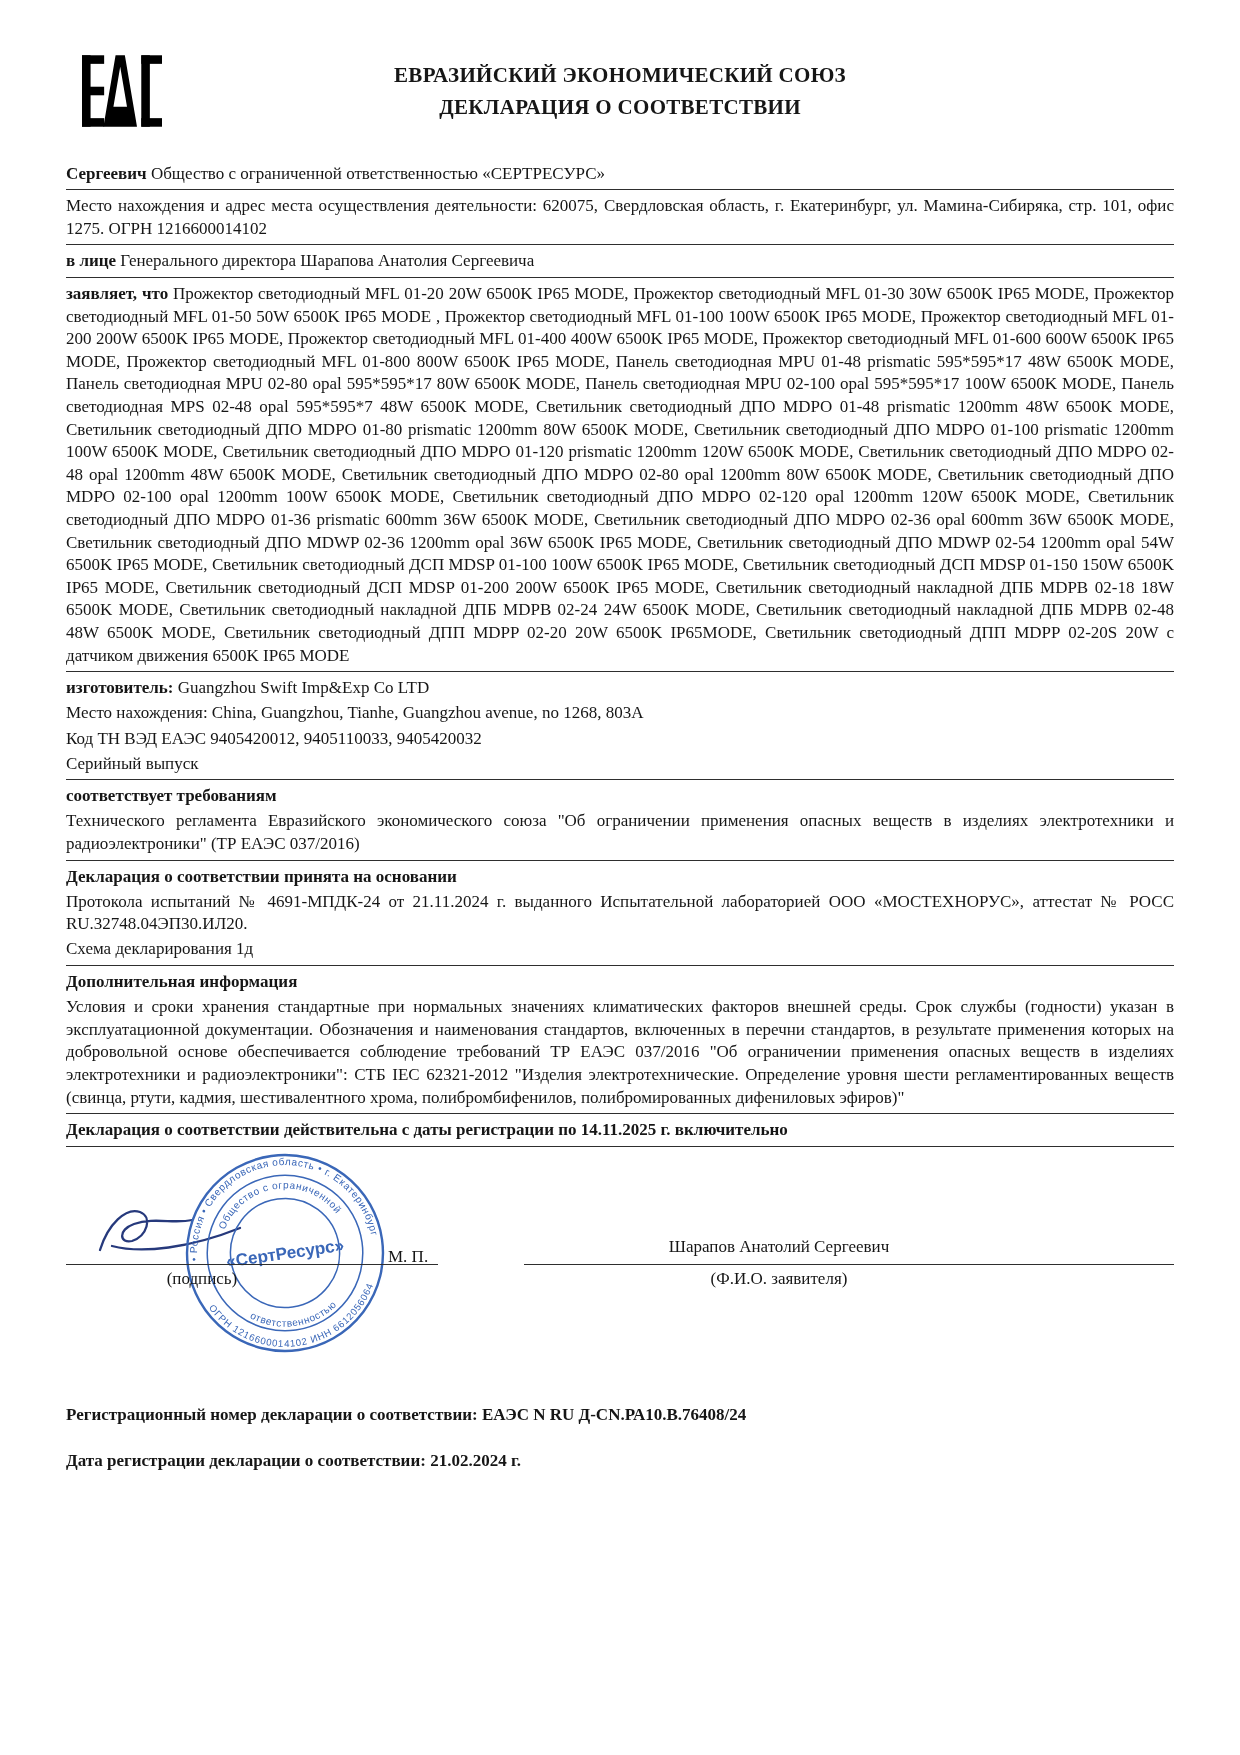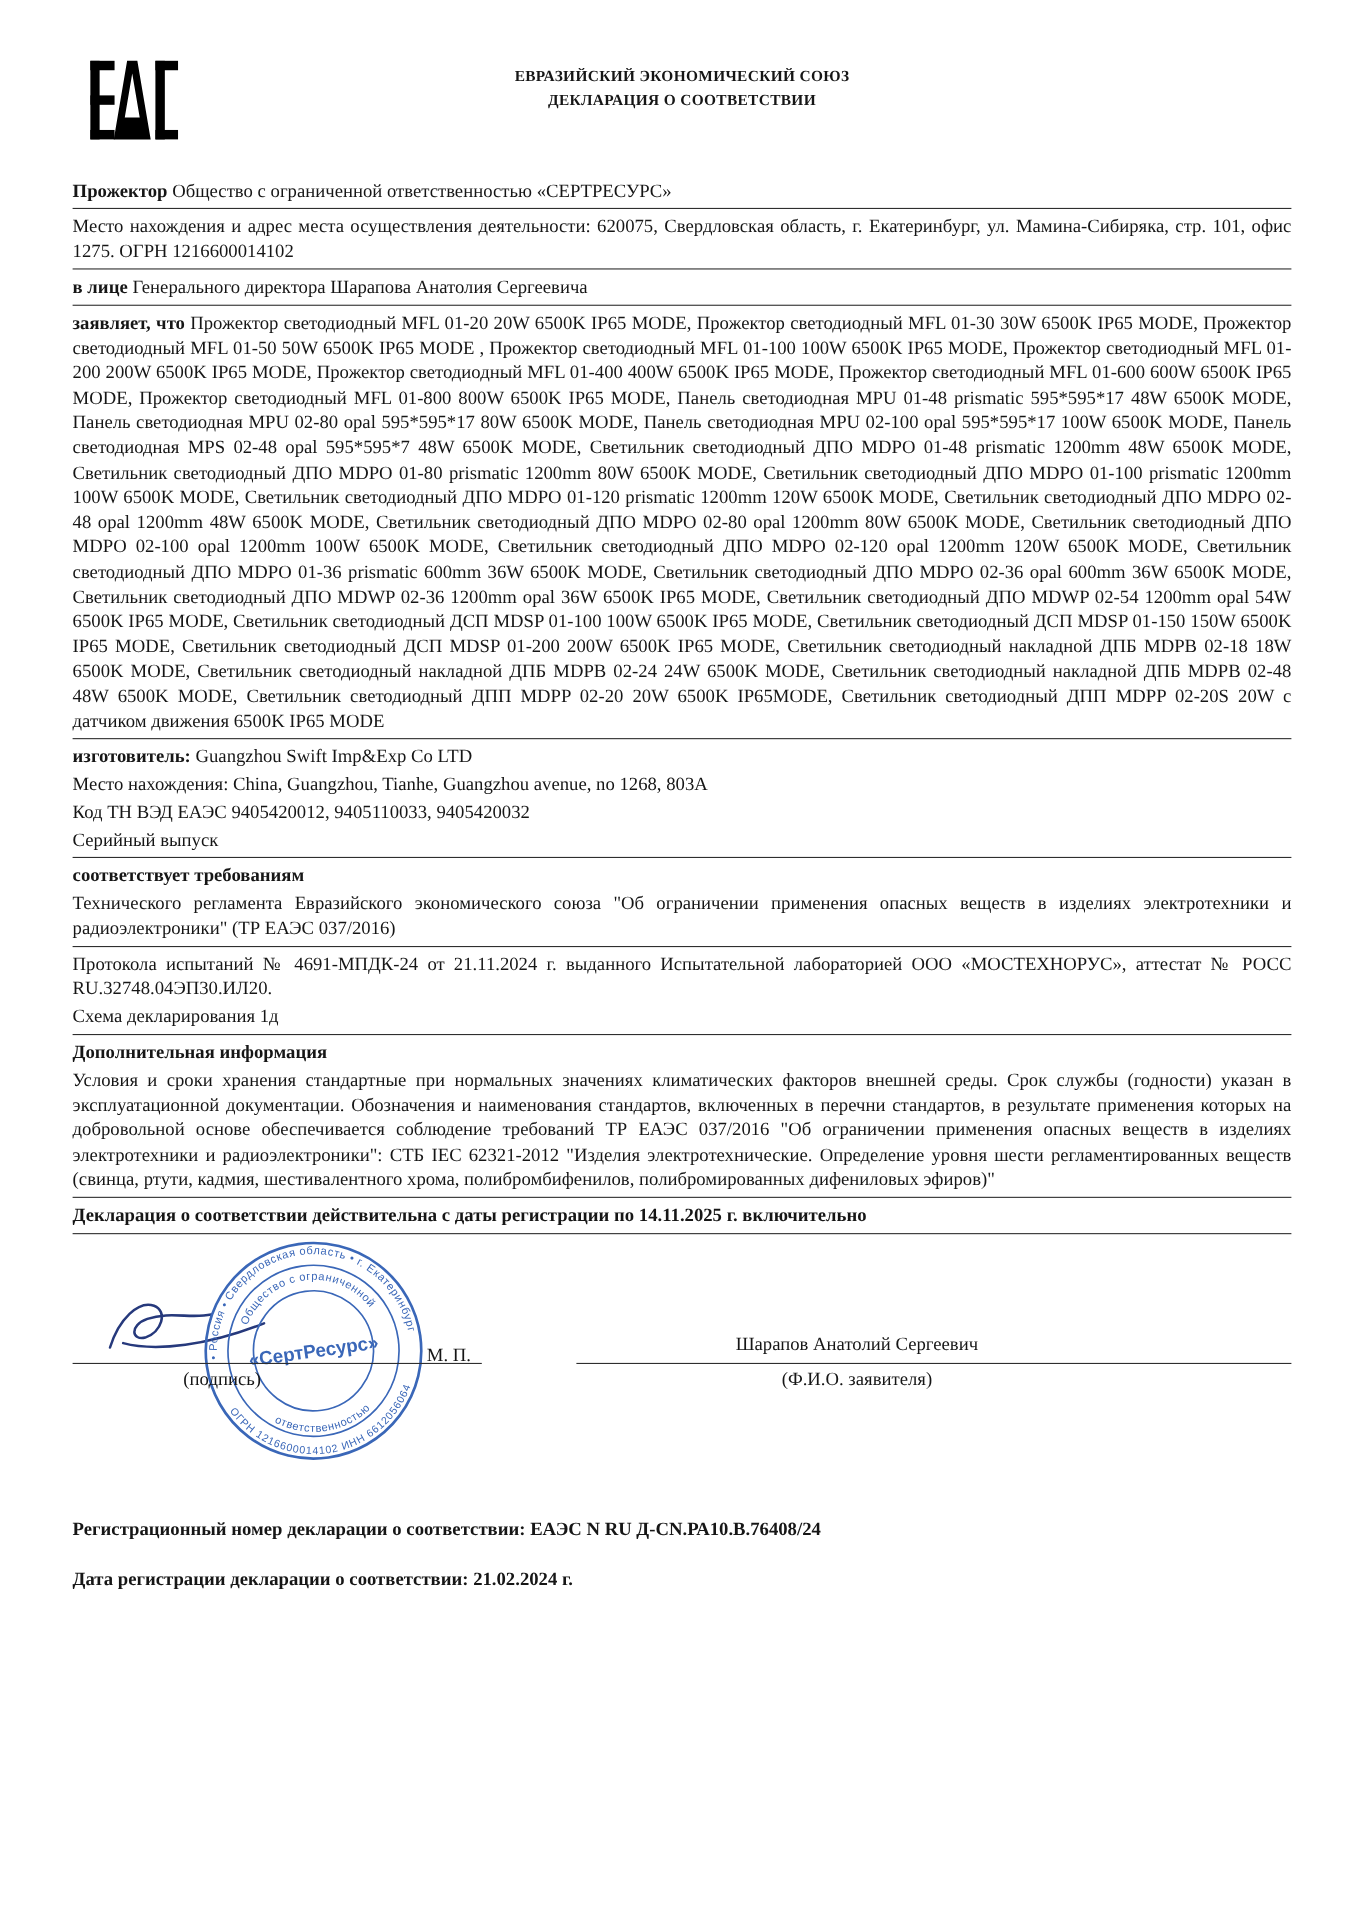--- a/index.html
+++ b/index.html
@@ -6,21 +6,21 @@
   html, body { margin: 0; padding: 0; background: #ffffff; }
   body {
     width: 1240px; height: 1755px; overflow: hidden;
     font-family: "Liberation Serif", "DejaVu Serif", serif;
     font-size: 17px; line-height: 1.33; color: #161616;
   }
   .page { padding: 34px 66px 0 66px; position: relative; }
 
   .header { position: relative; height: 126px; }
   .eac { position: absolute; left: 16px; top: 10px; width: 80px; height: 94px; }
-  .titles { text-align: center; padding-top: 26px; font-weight: bold; font-size: 14px; line-height: 1.5; letter-spacing: 0.3px; }
+  .titles { text-align: center; padding-top: 26px; font-weight: bold; font-size: 21px; line-height: 1.5; letter-spacing: 0.3px; }
 
   p { margin: 2.5px 0; }
   .just { text-align: justify; }
   .rule { border-top: 1.3px solid #2e2e2e; height: 0; margin: 4px 0 5px 0; }
   b { font-weight: bold; }
 
   .sig-area { position: relative; height: 230px; }
   .handsig { position: absolute; left: 28px; top: 46px; width: 152px; height: 72px; }
   .stamp { position: absolute; left: 118px; top: 0px; width: 202px; height: 202px; transform: rotate(-8deg); }
   .mp { position: absolute; left: 322px; top: 94px; }
@@ -59,21 +59,21 @@
         <rect x="83" y="0" width="29" height="12"></rect>
         <rect x="83" y="88" width="29" height="12"></rect>
       </g>
     </svg>
     <div class="titles">
       <div>ЕВРАЗИЙСКИЙ ЭКОНОМИЧЕСКИЙ СОЮЗ</div>
       <div>ДЕКЛАРАЦИЯ О СООТВЕТСТВИИ</div>
     </div>
   </div>
 
-  <p><b>Прожектор</b> <span>Общество с ограниченной ответственностью «СЕРТРЕСУРС»</span></p>
+  <p><b>Сергеевич</b> <span>Общество с ограниченной ответственностью «СЕРТРЕСУРС»</span></p>
   <div class="rule"></div>
 
   <p class="just">Место нахождения и адрес места осуществления деятельности: 620075, Свердловская область, г. Екатеринбург, ул. Мамина-Сибиряка, стр. 101, офис 1275. ОГРН 1216600014102</p>
   <div class="rule"></div>
 
   <p><b>в лице</b> <span>Генерального директора Шарапова Анатолия Сергеевича</span></p>
   <div class="rule"></div>
 
   <p class="just"><b>заявляет, что</b> <span>Прожектор светодиодный MFL 01-20 20W 6500K IP65 MODE, Прожектор светодиодный MFL 01-30 30W 6500K IP65 MODE, Прожектор светодиодный MFL 01-50 50W 6500K IP65 MODE , Прожектор светодиодный MFL 01-100 100W 6500K IP65 MODE, Прожектор светодиодный MFL 01-200 200W 6500K IP65 MODE, Прожектор светодиодный MFL 01-400 400W 6500K IP65 MODE, Прожектор светодиодный MFL 01-600 600W 6500K IP65 MODE, Прожектор светодиодный MFL 01-800 800W 6500K IP65 MODE, Панель  светодиодная MPU 01-48 prismatic 595*595*17 48W 6500K MODE, Панель светодиодная MPU 02-80 opal 595*595*17 80W 6500K MODE, Панель светодиодная MPU 02-100 opal 595*595*17 100W 6500K MODE, Панель светодиодная MPS 02-48 opal 595*595*7 48W 6500K MODE, Светильник светодиодный ДПО MDPO 01-48 prismatic 1200mm 48W 6500K MODE, Светильник светодиодный ДПО MDPO 01-80 prismatic 1200mm 80W 6500K MODE, Светильник светодиодный ДПО MDPO 01-100 prismatic 1200mm 100W 6500K MODE, Светильник светодиодный ДПО MDPO 01-120 prismatic 1200mm 120W 6500K MODE, Светильник светодиодный ДПО MDPO 02-48 opal 1200mm 48W 6500K MODE, Светильник светодиодный ДПО MDPO 02-80 opal 1200mm 80W 6500K MODE, Светильник светодиодный ДПО MDPO 02-100 opal 1200mm 100W 6500K MODE, Светильник светодиодный ДПО MDPO 02-120 opal 1200mm 120W 6500K MODE, Светильник светодиодный ДПО MDPO 01-36 prismatic 600mm 36W 6500K MODE, Светильник светодиодный ДПО MDPO 02-36 opal 600mm 36W 6500K MODE, Светильник  светодиодный ДПО MDWP 02-36 1200mm opal 36W 6500K IP65 MODE, Светильник  светодиодный ДПО MDWP 02-54 1200mm opal 54W 6500K IP65 MODE, Светильник светодиодный ДСП MDSP 01-100 100W 6500K IP65 MODE, Светильник светодиодный ДСП MDSP 01-150 150W 6500K IP65 MODE, Светильник светодиодный ДСП MDSP 01-200 200W 6500K IP65 MODE, Светильник светодиодный накладной ДПБ MDPB 02-18 18W 6500K MODE, Светильник светодиодный накладной ДПБ MDPB 02-24 24W 6500K MODE, Светильник светодиодный накладной ДПБ MDPB 02-48 48W 6500K MODE, Светильник светодиодный ДПП MDPP 02-20 20W 6500K IP65MODE, Светильник светодиодный ДПП MDPP 02-20S 20W с датчиком движения 6500K IP65 MODE</span></p>
   <div class="rule"></div>
@@ -83,20 +83,21 @@
     <p>Место нахождения: China, Guangzhou, Tianhe, Guangzhou avenue, no 1268, 803A</p>
     <p>Код ТН ВЭД ЕАЭС 9405420012, 9405110033, 9405420032</p>
     <p>Серийный выпуск</p>
   </div>
   <div class="rule"></div>
 
   <p><b>соответствует требованиям</b></p>
   <p class="just">Технического регламента Евразийского экономического союза "Об ограничении применения опасных веществ в изделиях электротехники и радиоэлектроники" (ТР ЕАЭС 037/2016)</p>
   <div class="rule"></div>
 
+  <p><b>Декларация о соответствии принята на основании</b></p>
   <p class="just">Протокола испытаний № 4691-МПДК-24 от 21.11.2024 г. выданного Испытательной лабораторией ООО «МОСТЕХНОРУС», аттестат № РОСС RU.32748.04ЭП30.ИЛ20.</p>
   <p>Схема декларирования 1д</p>
   <div class="rule"></div>
 
   <p><b>Дополнительная информация</b></p>
   <p class="just">Условия и сроки хранения стандартные при нормальных значениях климатических факторов внешней среды. Срок службы (годности) указан в эксплуатационной документации. Обозначения и наименования стандартов, включенных в перечни стандартов, в результате применения которых на добровольной основе обеспечивается соблюдение требований ТР ЕАЭС 037/2016 "Об ограничении применения опасных веществ в изделиях электротехники и радиоэлектроники": СТБ IEC 62321-2012 "Изделия электротехнические. Определение уровня шести регламентированных веществ (свинца, ртути, кадмия, шестивалентного хрома, полибромбифенилов, полибромированных дифениловых эфиров)"</p>
   <div class="rule"></div>
 
   <p><b>Декларация о соответствии действительна с даты регистрации по 14.11.2025 г. включительно</b></p>
   <div class="rule"></div>

